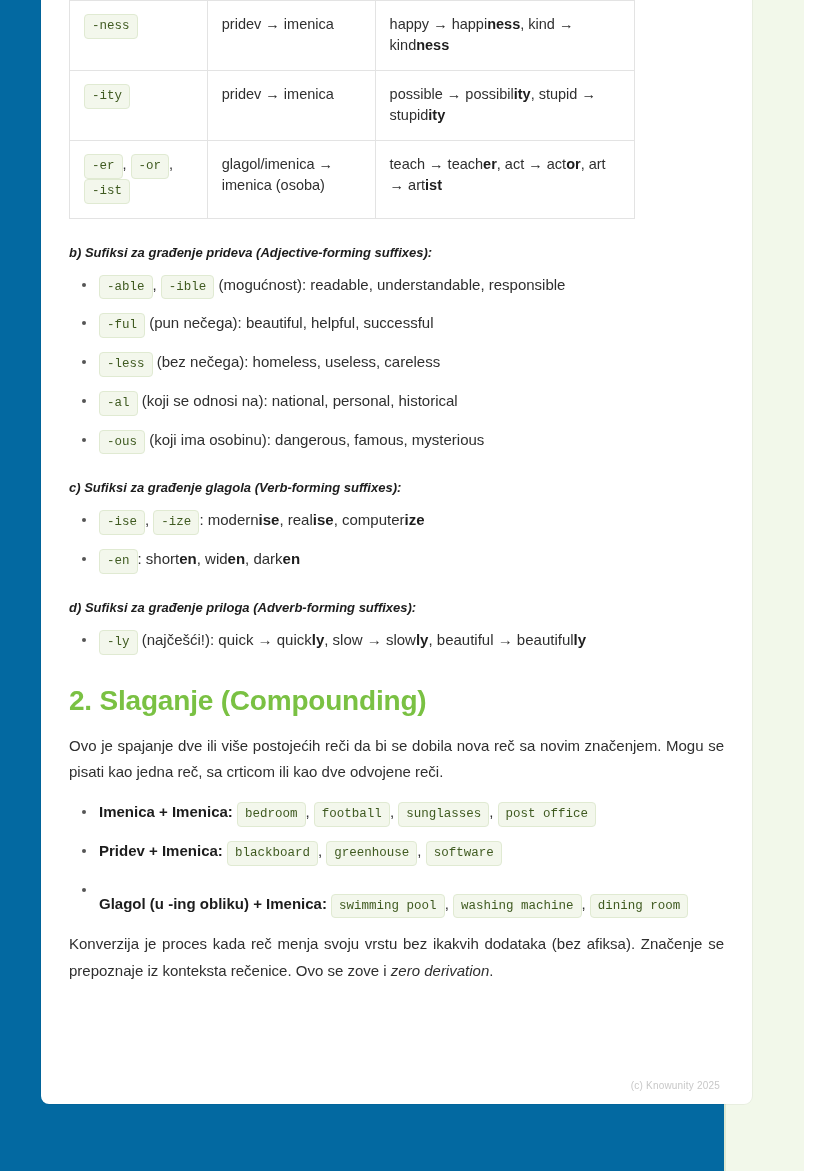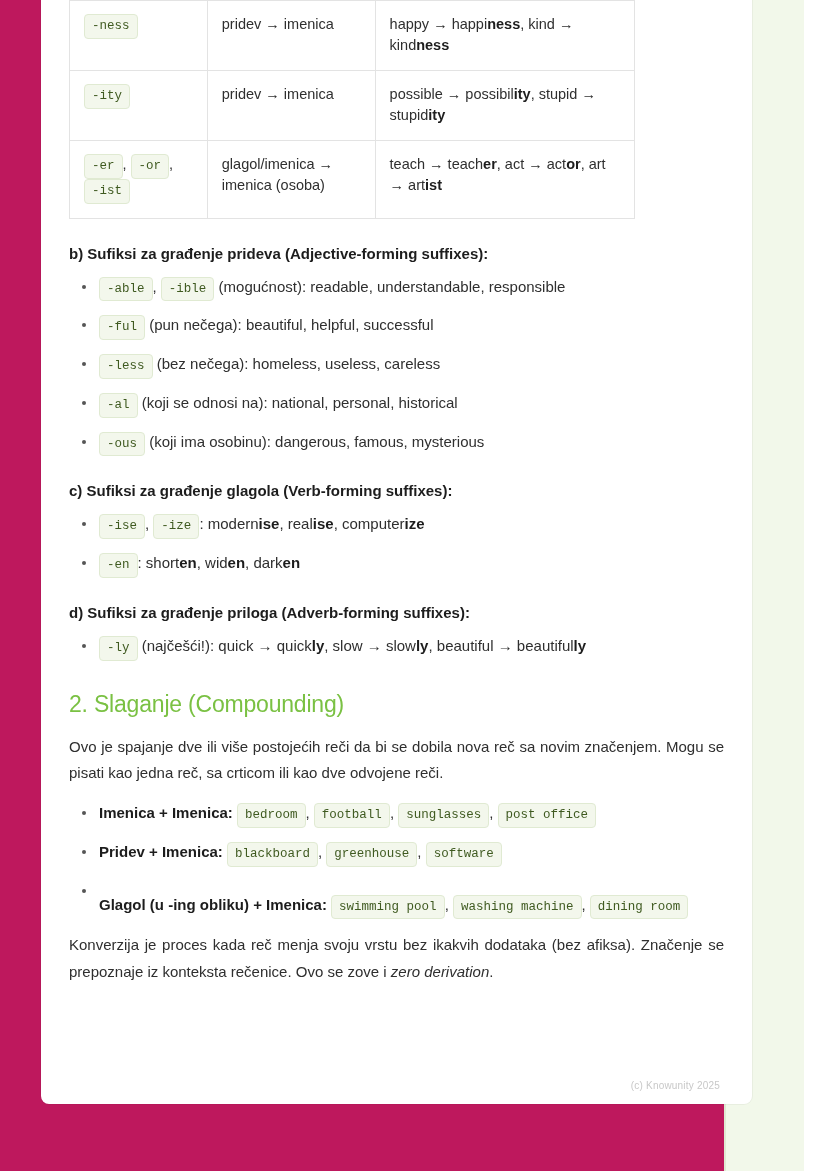--- a/index.html
+++ b/index.html
@@ -6,21 +6,21 @@
   html, body {
     margin: 0;
     padding: 0;
     background: #ffffff;
     font-family: "Liberation Sans", sans-serif;
   }
   #page {
     position: relative;
     width: 804px;
     height: 1171px;
-    background: #be185d;
+    background: #0369a1;
     overflow: hidden;
   }
   
   .right-band {
     position: absolute;
     top: 0;
     right: 0;
     width: 78px;
     height: 1171px;
     background: #f2f8ea;
@@ -79,29 +79,30 @@
     color: #3f5a20;
     white-space: nowrap;
     display: inline-block;
     line-height: 1.5;
   }
   .chip-sep { color: #2f2f2f; }
 
   b, strong { font-weight: 700; color: #1d1d1d; }
 
   h3.section-head {
-    font-size: 15px;
+    font-size: 13px;
     font-weight: 700;
     margin: 26px 0 14px 0;
     color: #1d1d1d;
+    font-style: italic;
   }
   h2.green-head {
     color: #7ac143;
-    font-size: 23px;
-    font-weight: 400;
+    font-size: 28px;
+    font-weight: 700;
     margin: 30px 0 16px 0;
     letter-spacing: -0.2px;
   }
   ul.bullets {
     list-style: none;
     margin: 0;
     padding: 0;
   }
   ul.bullets li {
     position: relative;

